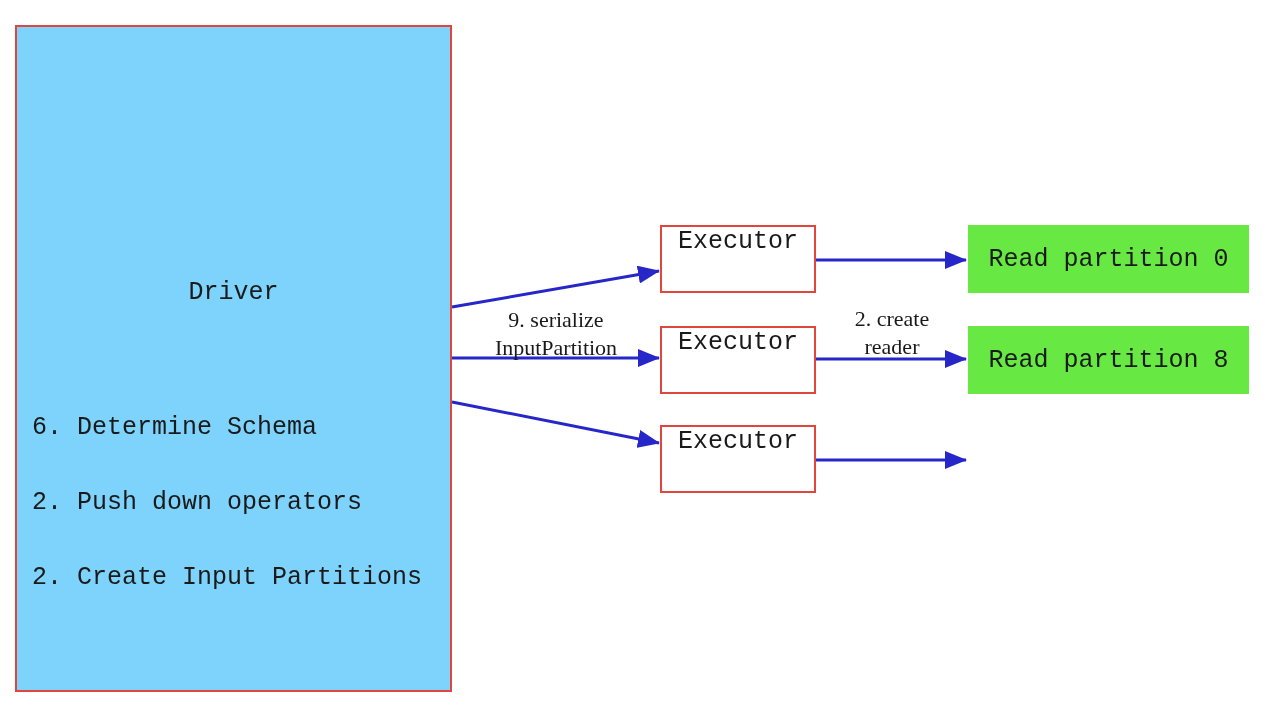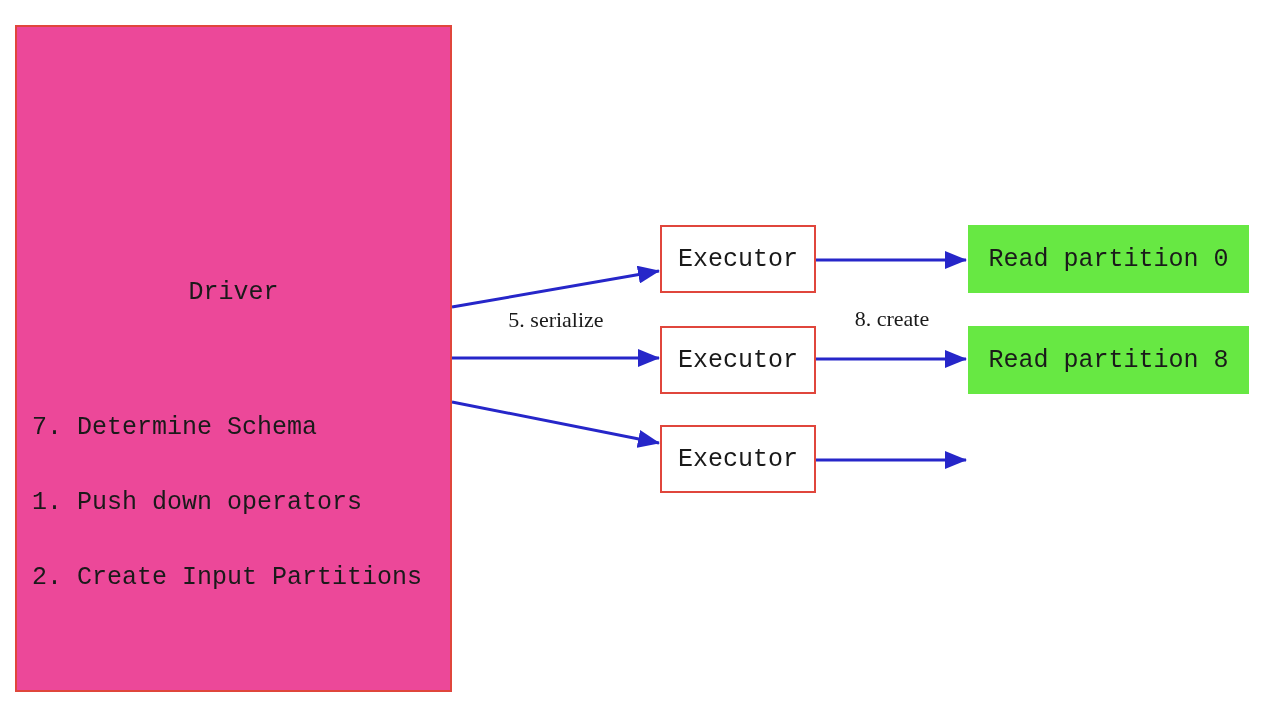--- a/index.html
+++ b/index.html
@@ -27,21 +27,21 @@
     color: #1a1a1a;
   }
   
   .driver-box {
     position: absolute;
     left: 15px;
     top: 25px;
     width: 433px;
     height: 663px;
     border: 2px solid #e0463c;
-    background: #ec4899;
+    background: #7dd3fc;
   }
   .driver-title {
     position: absolute;
     left: 0;
     right: 0;
     top: 250px;
     text-align: center;
     font-size: 25px;
     line-height: 32px;
   }
@@ -55,21 +55,20 @@
   }
   
   .executor-box {
     position: absolute;
     left: 660px;
     width: 152px;
     height: 64px;
     border: 2px solid #e0463c;
     background: #ffffff;
     display: flex;
-    align-items: center;
     justify-content: center;
     font-size: 25px;
   }
   
   .partition-box {
     position: absolute;
     left: 968px;
     width: 281px;
     height: 68px;
     background: #67e843;
@@ -116,22 +115,22 @@
     <line x1="452" y1="358" x2="659" y2="358" stroke="#2626c9" stroke-width="3" marker-end="url(#ah)"></line>
     <line x1="452" y1="402" x2="659" y2="443" stroke="#2626c9" stroke-width="3" marker-end="url(#ah)"></line>
     <line x1="816" y1="260" x2="966" y2="260" stroke="#2626c9" stroke-width="3" marker-end="url(#ah)"></line>
     <line x1="816" y1="359" x2="966" y2="359" stroke="#2626c9" stroke-width="3" marker-end="url(#ah)"></line>
     <line x1="816" y1="460" x2="966" y2="460" stroke="#2626c9" stroke-width="3" marker-end="url(#ah)"></line>
   </svg>
 
   <div class="driver-box">
     <div class="driver-title mono">Driver</div>
     <div class="driver-steps mono">
-      <div>7. Determine Schema</div>
-      <div>1. Push down operators</div>
+      <div>6. Determine Schema</div>
+      <div>2. Push down operators</div>
       <div>2. Create Input Partitions</div>
     </div>
   </div>
 
   <div class="executor-box mono r0">
     <span>Executor</span>
   </div>
   <div class="executor-box mono r1">
     <span>Executor</span>
   </div>
@@ -140,19 +139,21 @@
   </div>
 
   <div class="partition-box mono r0">
     <span>Read partition 0</span>
   </div>
   <div class="partition-box mono r1">
     <span>Read partition 8</span>
   </div>
 
   <div class="edge-label edge-label-serialize">
-    <div>5. serialize</div>
+    <div>9. serialize</div>
+    <div>InputPartition</div>
   </div>
   <div class="edge-label edge-label-reader">
-    <div>8. create</div>
+    <div>2. create</div>
+    <div>reader</div>
   </div>
 
 </div>
 
 </body></html>

